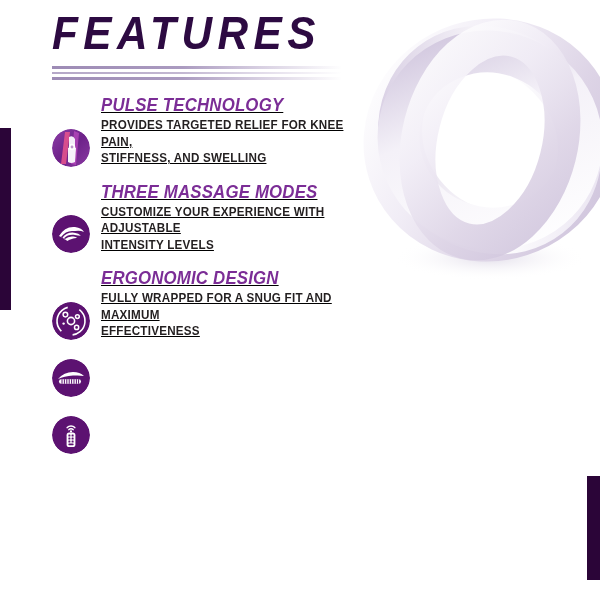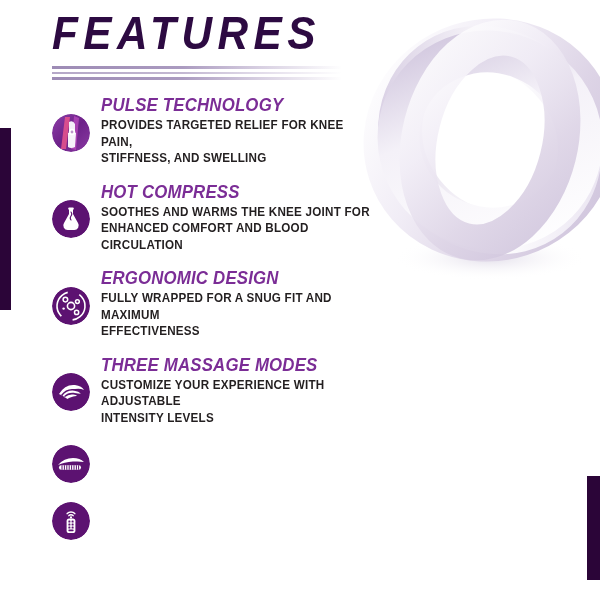--- a/index.html
+++ b/index.html
@@ -88,22 +88,23 @@
 
   
   .features {
     position: absolute;
     left: 52px;
     top: 96px;
     width: 340px;
   }
   .feature-row {
     display: flex;
-    align-items: center;
+    align-items: flex-end;
     margin-bottom: 16px;
+    text-decoration: underline;
   }
   .feature-icon {
     flex: 0 0 auto;
     width: 38px;
     height: 38px;
     border-radius: 50%;
     margin-right: 11px;
     margin-top: 3px;
     overflow: hidden;
     position: relative;
@@ -220,70 +221,55 @@
           <circle cx="20" cy="18" r="1.4" fill="#7b2d96" opacity="0.5"></circle>
         </svg>
       </div>
       <div class="feature-text">
         <p class="feature-title">PULSE TECHNOLOGY</p>
         <p class="feature-desc">PROVIDES TARGETED RELIEF FOR KNEE PAIN,
 STIFFNESS, AND SWELLING</p>
       </div>
     </div>
 
+
     <div class="feature-row">
       <div class="feature-icon">
         <svg viewBox="0 0 38 38" xmlns="http://www.w3.org/2000/svg" aria-hidden="true">
           <circle cx="19" cy="19" r="19" fill="#5c1271"></circle>
-          <path d="M17 9 h4 v5 l5 9 a4.5 4.5 0 0 1 -4 7 h-6 a4.5 4.5 0 0 1 -4 -7 l5 -9 Z" fill="#ffffff"></path>
-          <rect x="16.2" y="7.4" width="5.6" height="2.4" rx="1" fill="#ffffff"></rect>
-          <path d="M19 12 q1.6 2 0 4 q-1.6 2 0 4" fill="none" stroke="#5c1271" stroke-width="1.1" stroke-linecap="round"></path>
+          <path d="M7 21 q6 -10 16 -9 q7 1 9 5 q-4 -2 -9 -1 q-8 1 -12 7 Z" fill="#ffffff"></path>
+          <path d="M9 22 q5 -7 13 -6 q6 1 8 4 q-4 -1 -8 0 q-7 1 -10 5 Z" fill="#5c1271"></path>
+          <path d="M10.5 22.5 q4.5 -5.5 11.5 -4.8 q5 0.6 6.8 3 q-3.4 -0.7 -6.8 0.2 q-6 1 -8.6 4 Z" fill="#ffffff"></path>
+          <path d="M12 23.2 q4 -4 9.8 -3.4 q3.8 0.4 5.2 2 q-2.6 -0.4 -5.2 0.4 q-5 1 -7 3.2 Z" fill="#5c1271"></path>
+          <path d="M13 24 q3.5 -3 8.4 -2.4 q2.6 0.3 3.8 1.4 q-2 -0.2 -4 0.5 q-4.2 1 -6 2.6 Z" fill="#ffffff"></path>
         </svg>
       </div>
       <div class="feature-text">
-        <p class="feature-title">HOT COMPRESS</p>
-        <p class="feature-desc">SOOTHES AND WARMS THE KNEE JOINT FOR
-ENHANCED COMFORT AND BLOOD CIRCULATION</p>
+        <p class="feature-title">THREE MASSAGE MODES</p>
+        <p class="feature-desc">CUSTOMIZE YOUR EXPERIENCE WITH ADJUSTABLE
+INTENSITY LEVELS</p>
       </div>
     </div>
 
     <div class="feature-row">
       <div class="feature-icon">
         <svg viewBox="0 0 38 38" xmlns="http://www.w3.org/2000/svg" aria-hidden="true">
           <circle cx="19" cy="19" r="19" fill="#5c1271"></circle>
           <circle cx="19" cy="19" r="14" fill="none" stroke="#ffffff" stroke-width="1.6" stroke-dasharray="30 12" transform="rotate(-40 19 19)"></circle>
           <circle cx="19" cy="19" r="3.6" fill="none" stroke="#ffffff" stroke-width="1.6"></circle>
           <circle cx="13.4" cy="12.6" r="2.3" fill="none" stroke="#ffffff" stroke-width="1.5"></circle>
           <circle cx="25.4" cy="14.6" r="1.9" fill="none" stroke="#ffffff" stroke-width="1.5"></circle>
           <circle cx="24.6" cy="25.4" r="2.1" fill="none" stroke="#ffffff" stroke-width="1.5"></circle>
           <circle cx="11.6" cy="21.6" r="1.2" fill="#ffffff"></circle>
         </svg>
       </div>
       <div class="feature-text">
         <p class="feature-title">ERGONOMIC DESIGN</p>
         <p class="feature-desc">FULLY WRAPPED FOR A SNUG FIT AND MAXIMUM
 EFFECTIVENESS</p>
-      </div>
-    </div>
-
-    <div class="feature-row">
-      <div class="feature-icon">
-        <svg viewBox="0 0 38 38" xmlns="http://www.w3.org/2000/svg" aria-hidden="true">
-          <circle cx="19" cy="19" r="19" fill="#5c1271"></circle>
-          <path d="M7 21 q6 -10 16 -9 q7 1 9 5 q-4 -2 -9 -1 q-8 1 -12 7 Z" fill="#ffffff"></path>
-          <path d="M9 22 q5 -7 13 -6 q6 1 8 4 q-4 -1 -8 0 q-7 1 -10 5 Z" fill="#5c1271"></path>
-          <path d="M10.5 22.5 q4.5 -5.5 11.5 -4.8 q5 0.6 6.8 3 q-3.4 -0.7 -6.8 0.2 q-6 1 -8.6 4 Z" fill="#ffffff"></path>
-          <path d="M12 23.2 q4 -4 9.8 -3.4 q3.8 0.4 5.2 2 q-2.6 -0.4 -5.2 0.4 q-5 1 -7 3.2 Z" fill="#5c1271"></path>
-          <path d="M13 24 q3.5 -3 8.4 -2.4 q2.6 0.3 3.8 1.4 q-2 -0.2 -4 0.5 q-4.2 1 -6 2.6 Z" fill="#ffffff"></path>
-        </svg>
-      </div>
-      <div class="feature-text">
-        <p class="feature-title">THREE MASSAGE MODES</p>
-        <p class="feature-desc">CUSTOMIZE YOUR EXPERIENCE WITH ADJUSTABLE
-INTENSITY LEVELS</p>
       </div>
     </div>
 
     <div class="feature-row">
       <div class="feature-icon">
         <svg viewBox="0 0 38 38" xmlns="http://www.w3.org/2000/svg" aria-hidden="true">
           <circle cx="19" cy="19" r="19" fill="#5c1271"></circle>
           <path d="M6 20 q6 -7 15 -7 q7 0 11 4 q-5 -1 -11 -0.4 q-9 0.8 -15 3.4 Z" fill="#ffffff"></path>
           <rect x="7" y="20.2" width="22" height="4.6" rx="2.2" fill="#ffffff"></rect>
           <g stroke="#5c1271" stroke-width="1" stroke-linecap="round">

